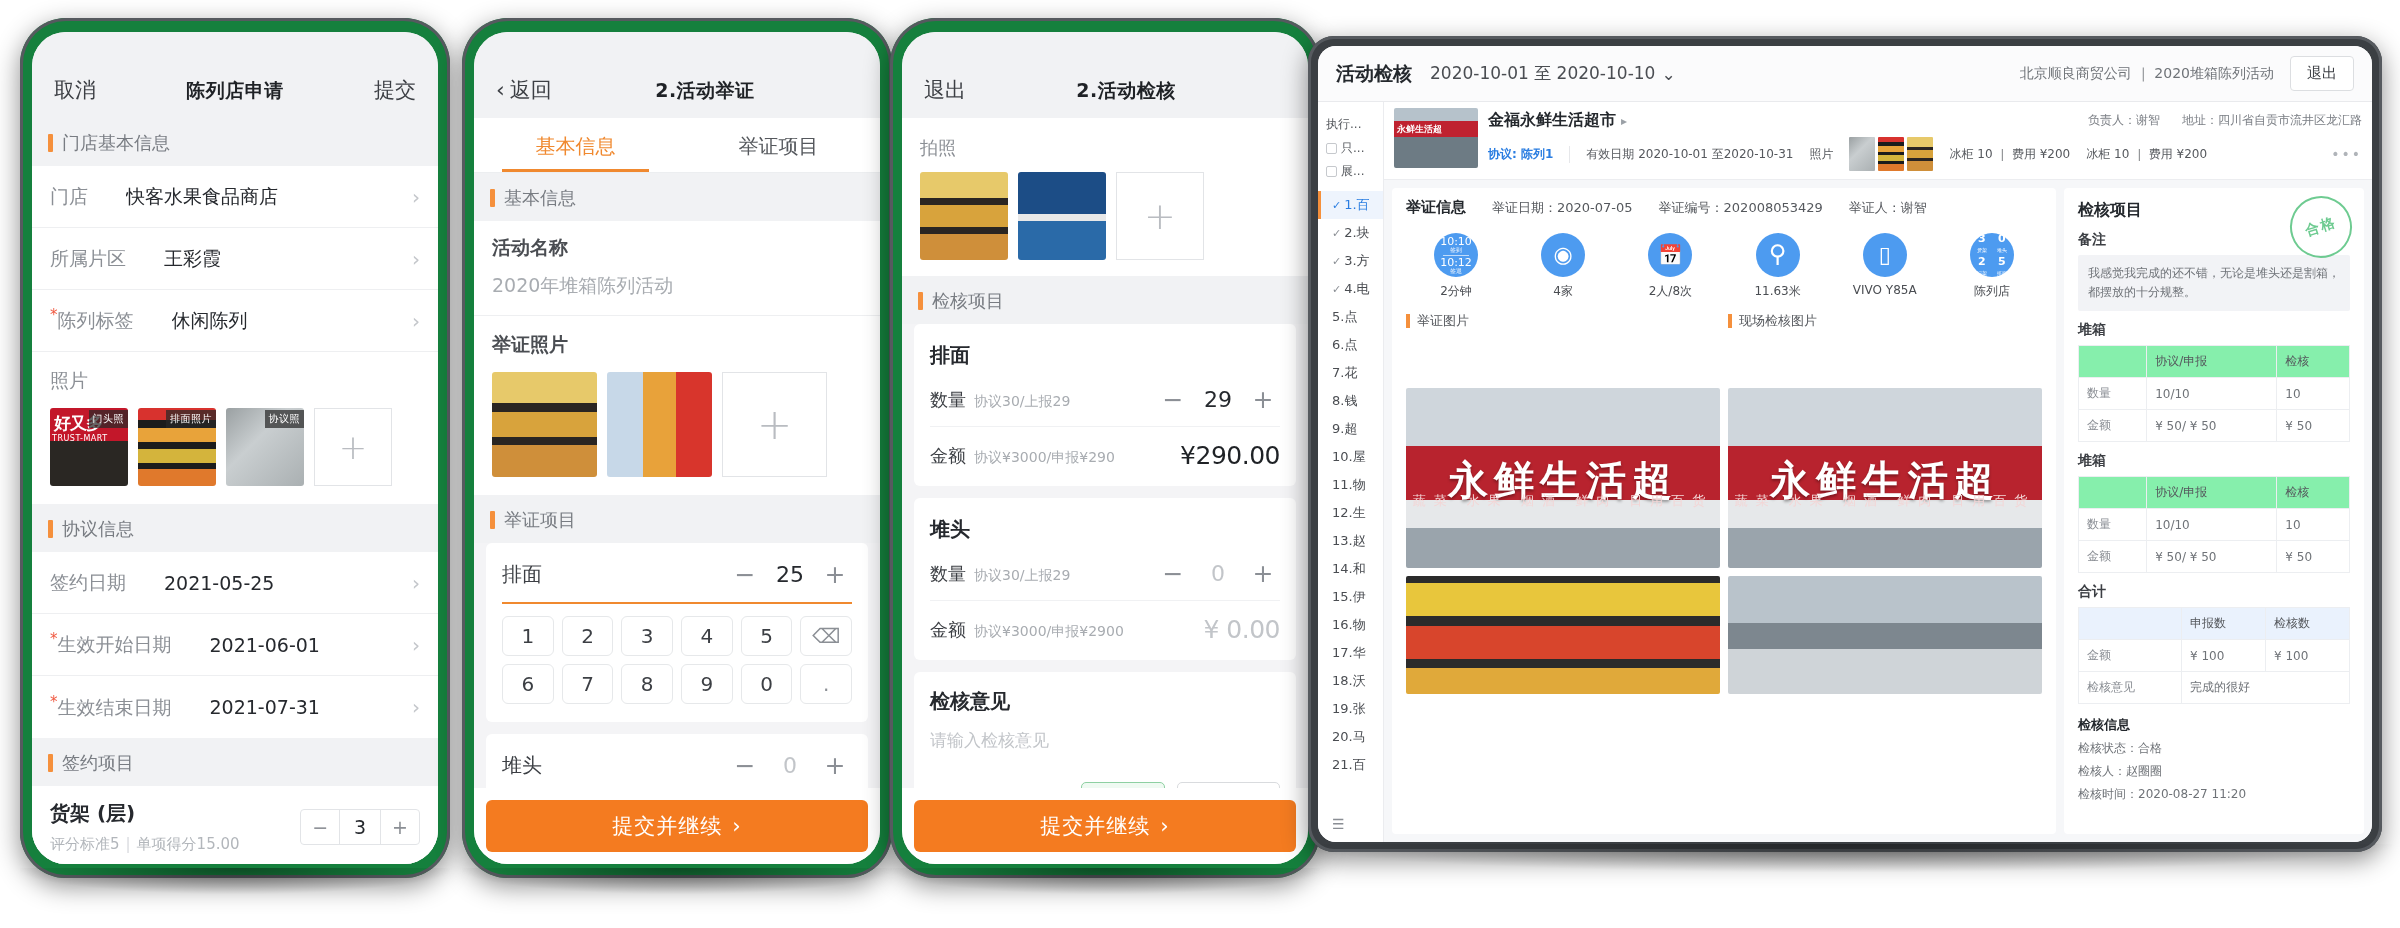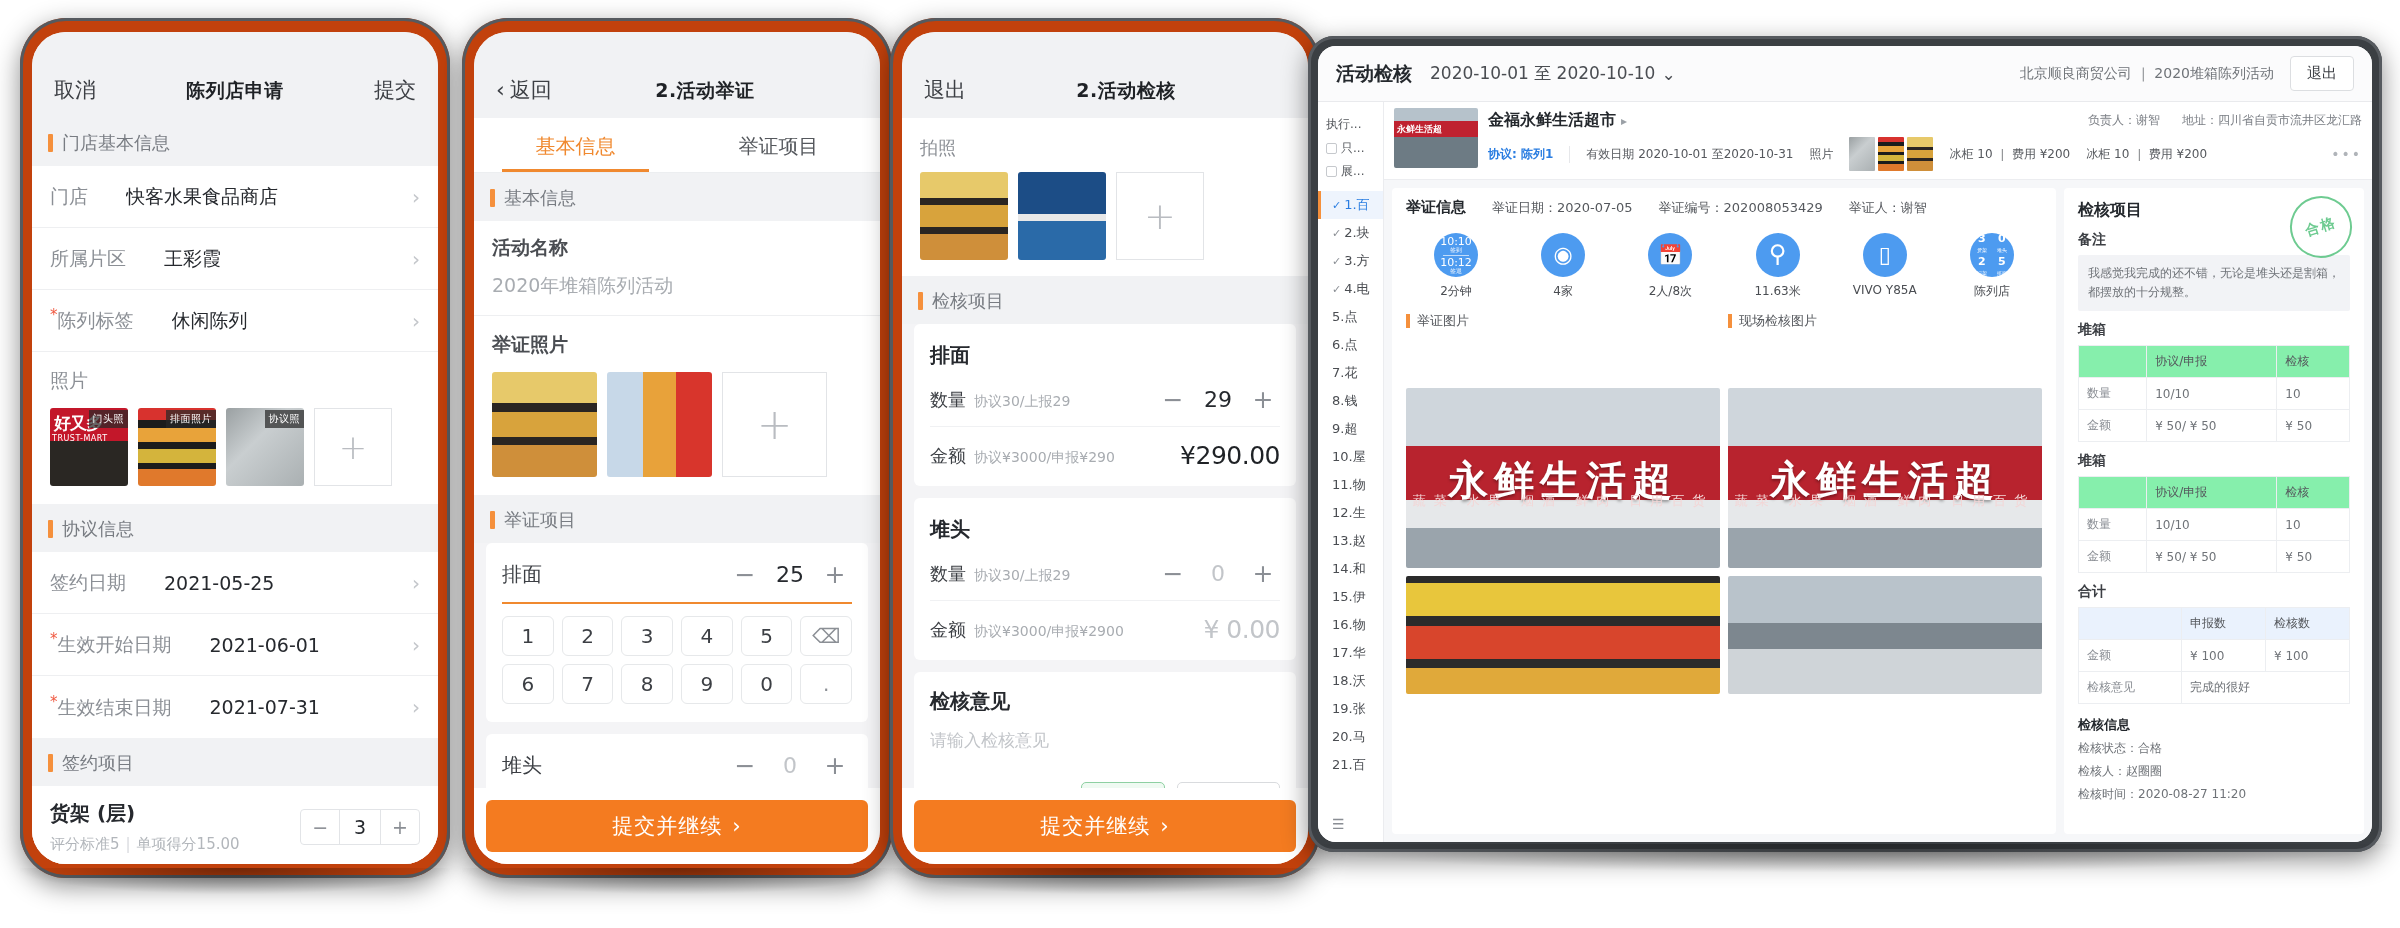--- a/index.html
+++ b/index.html
@@ -8,21 +8,21 @@
     background: #ffffff;
     font-family: "DejaVu Sans", "Liberation Sans", sans-serif;
     overflow: hidden;
   }
   .stage { position: relative; width: 2400px; height: 928px; background:#fff; }
 
   
   .phone {
     position: absolute; top: 18px;
     width: 430px; height: 860px;
-    background: #c2410c;
+    background: #15803d;
     border-radius: 46px;
     padding: 14px 12px;
     box-shadow: 0 8px 26px rgba(0,0,0,.45), inset 0 0 0 3px #565a5f;
   }
   .phone::after{
     content:""; position:absolute; left:0; right:0; bottom:-16px; height:26px;
     background: radial-gradient(ellipse at 50% 0%, rgba(0,0,0,.42) 0%, rgba(0,0,0,0) 72%);
   }
   .phone-screen {
     width: 100%; height: 100%;

